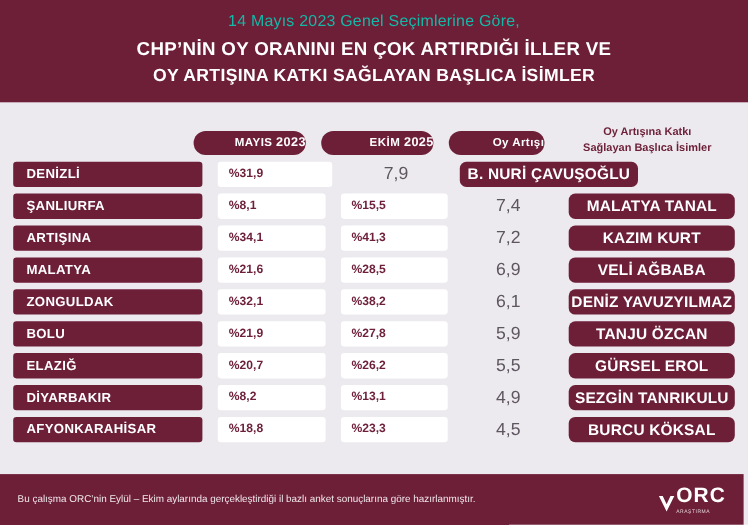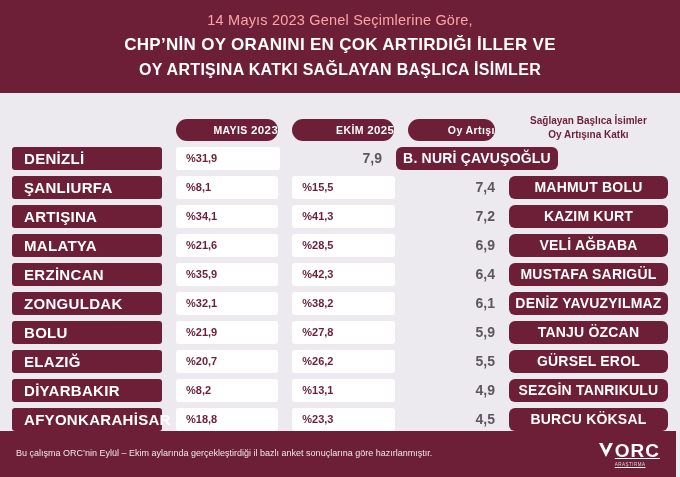--- a/index.html
+++ b/index.html
@@ -25,21 +25,21 @@
     background: #6d1f38;
     color: #ffffff;
     padding: 12px 10px 14px 10px;
     text-align: center;
   }
   .header .line1 {
     font-size: 14.5px;
     font-weight: normal;
     letter-spacing: 0.2px;
     margin-bottom: 7px;
-    color: #fca5a5;
+    color: #14b8a6;
   }
   .header .line2 {
     font-size: 17px;
     font-weight: bold;
     letter-spacing: 0.3px;
     margin-bottom: 6px;
   }
   .header .line3 {
     font-size: 16px;
     font-weight: bold;
@@ -82,25 +82,25 @@
   }
 
   .rows { }
   .row {
     display: flex;
     align-items: center;
     height: 27px;
     margin-bottom: 2px;
   }
   .c-city {
-    width: 150px;
+    width: 172px;
     flex: none;
     background: #6d1f38;
     color: #ffffff;
-    font-size: 15px;
+    font-size: 12px;
     font-weight: bold;
     letter-spacing: 0.3px;
     height: 23px;
     line-height: 23px;
     padding-left: 12px;
     box-sizing: border-box;
     border-radius: 3px;
   }
   .c-may, .c-ekim {
     width: 104px;
@@ -112,23 +112,23 @@
     height: 23px;
     line-height: 23px;
     padding-left: 10px;
     box-sizing: border-box;
     border-radius: 3px;
   }
   .c-artis {
     width: 88px;
     margin-left: 14px;
     color: #5d5560;
-    font-size: 14px;
-    font-weight: bold;
-    text-align: right;
+    font-size: 16px;
+    font-weight: normal;
+    text-align: center;
     height: 23px;
     line-height: 23px;
   }
   .c-name {
     width: 162px;
     margin-left: 14px;
     background: #6d1f38;
     color: #ffffff;
     font-size: 14px;
     font-weight: bold;
@@ -153,22 +153,21 @@
     box-sizing: border-box;
   }
   .footer-note {
     font-size: 9px;
     color: #f0e7ea;
     max-width: 520px;
     line-height: 1.3;
   }
   .logo {
     display: flex;
-    align-items: flex-start;
-    text-decoration: underline;
+    align-items: flex-end;
   }
   .logo-mark {
     width: 18px; height: 18px;
   }
   .logo-text {
     font-size: 19px;
     font-weight: bold;
     letter-spacing: 1px;
     line-height: 1;
   }
@@ -198,65 +197,58 @@
       <div class="pill ch-may">
         <span>MAYIS</span>
         <span class="yr">2023</span>
       </div>
       <div class="pill ch-ekim">
         <span>EKİM</span>
         <span class="yr">2025</span>
       </div>
       <div class="pill ch-artis">Oy Artışı</div>
       <div class="ch-names">
+        <div>Oy Artışına Katkı</div>
         <div>Sağlayan Başlıca İsimler</div>
-        <div>Oy Artışına Katkı</div>
       </div>
     </div>
 
     <div class="rows">
 
       <div class="row">
         <div class="c-city">DENİZLİ</div>
         <div class="c-may">%31,9</div>
         <div class="c-artis">7,9</div>
         <div class="c-name">B. NURİ ÇAVUŞOĞLU</div>
       </div>
 
       <div class="row">
         <div class="c-city">ŞANLIURFA</div>
         <div class="c-may">%8,1</div>
         <div class="c-ekim">%15,5</div>
         <div class="c-artis">7,4</div>
-        <div class="c-name">MAHMUT BOLU</div>
+        <div class="c-name">MALATYA TANAL</div>
       </div>
 
       <div class="row">
         <div class="c-city">ARTIŞINA</div>
         <div class="c-may">%34,1</div>
         <div class="c-ekim">%41,3</div>
         <div class="c-artis">7,2</div>
         <div class="c-name">KAZIM KURT</div>
       </div>
 
       <div class="row">
         <div class="c-city">MALATYA</div>
         <div class="c-may">%21,6</div>
         <div class="c-ekim">%28,5</div>
         <div class="c-artis">6,9</div>
         <div class="c-name">VELİ AĞBABA</div>
       </div>
 
-      <div class="row">
-        <div class="c-city">ERZİNCAN</div>
-        <div class="c-may">%35,9</div>
-        <div class="c-ekim">%42,3</div>
-        <div class="c-artis">6,4</div>
-        <div class="c-name">MUSTAFA SARIGÜL</div>
-      </div>
 
       <div class="row">
         <div class="c-city">ZONGULDAK</div>
         <div class="c-may">%32,1</div>
         <div class="c-ekim">%38,2</div>
         <div class="c-artis">6,1</div>
         <div class="c-name">DENİZ YAVUZYILMAZ</div>
       </div>
 
       <div class="row">

